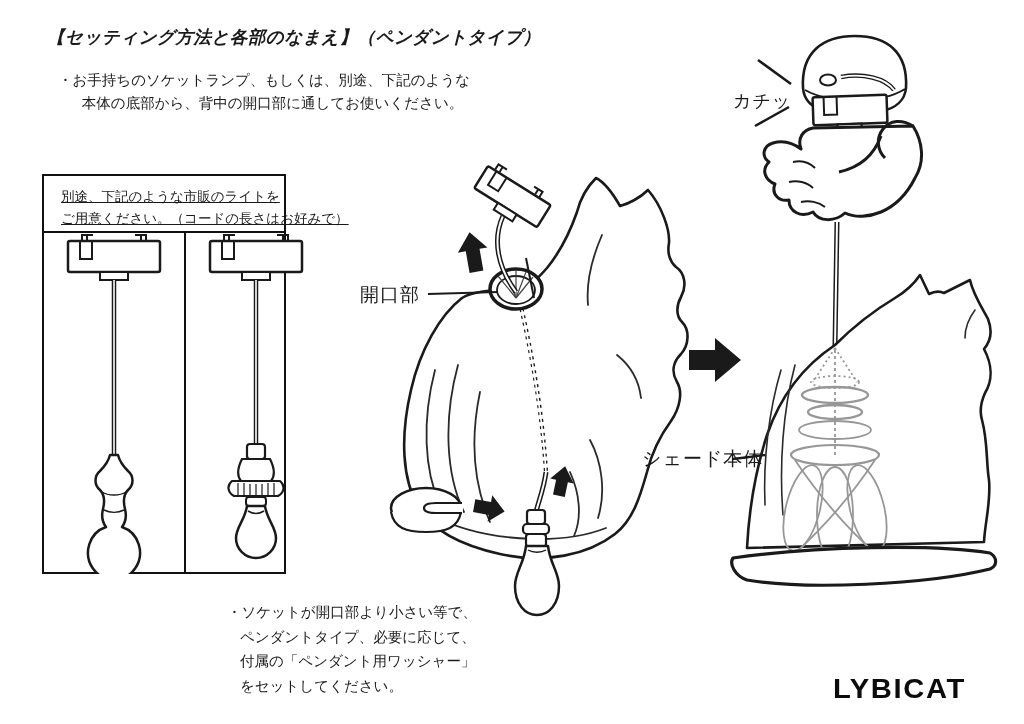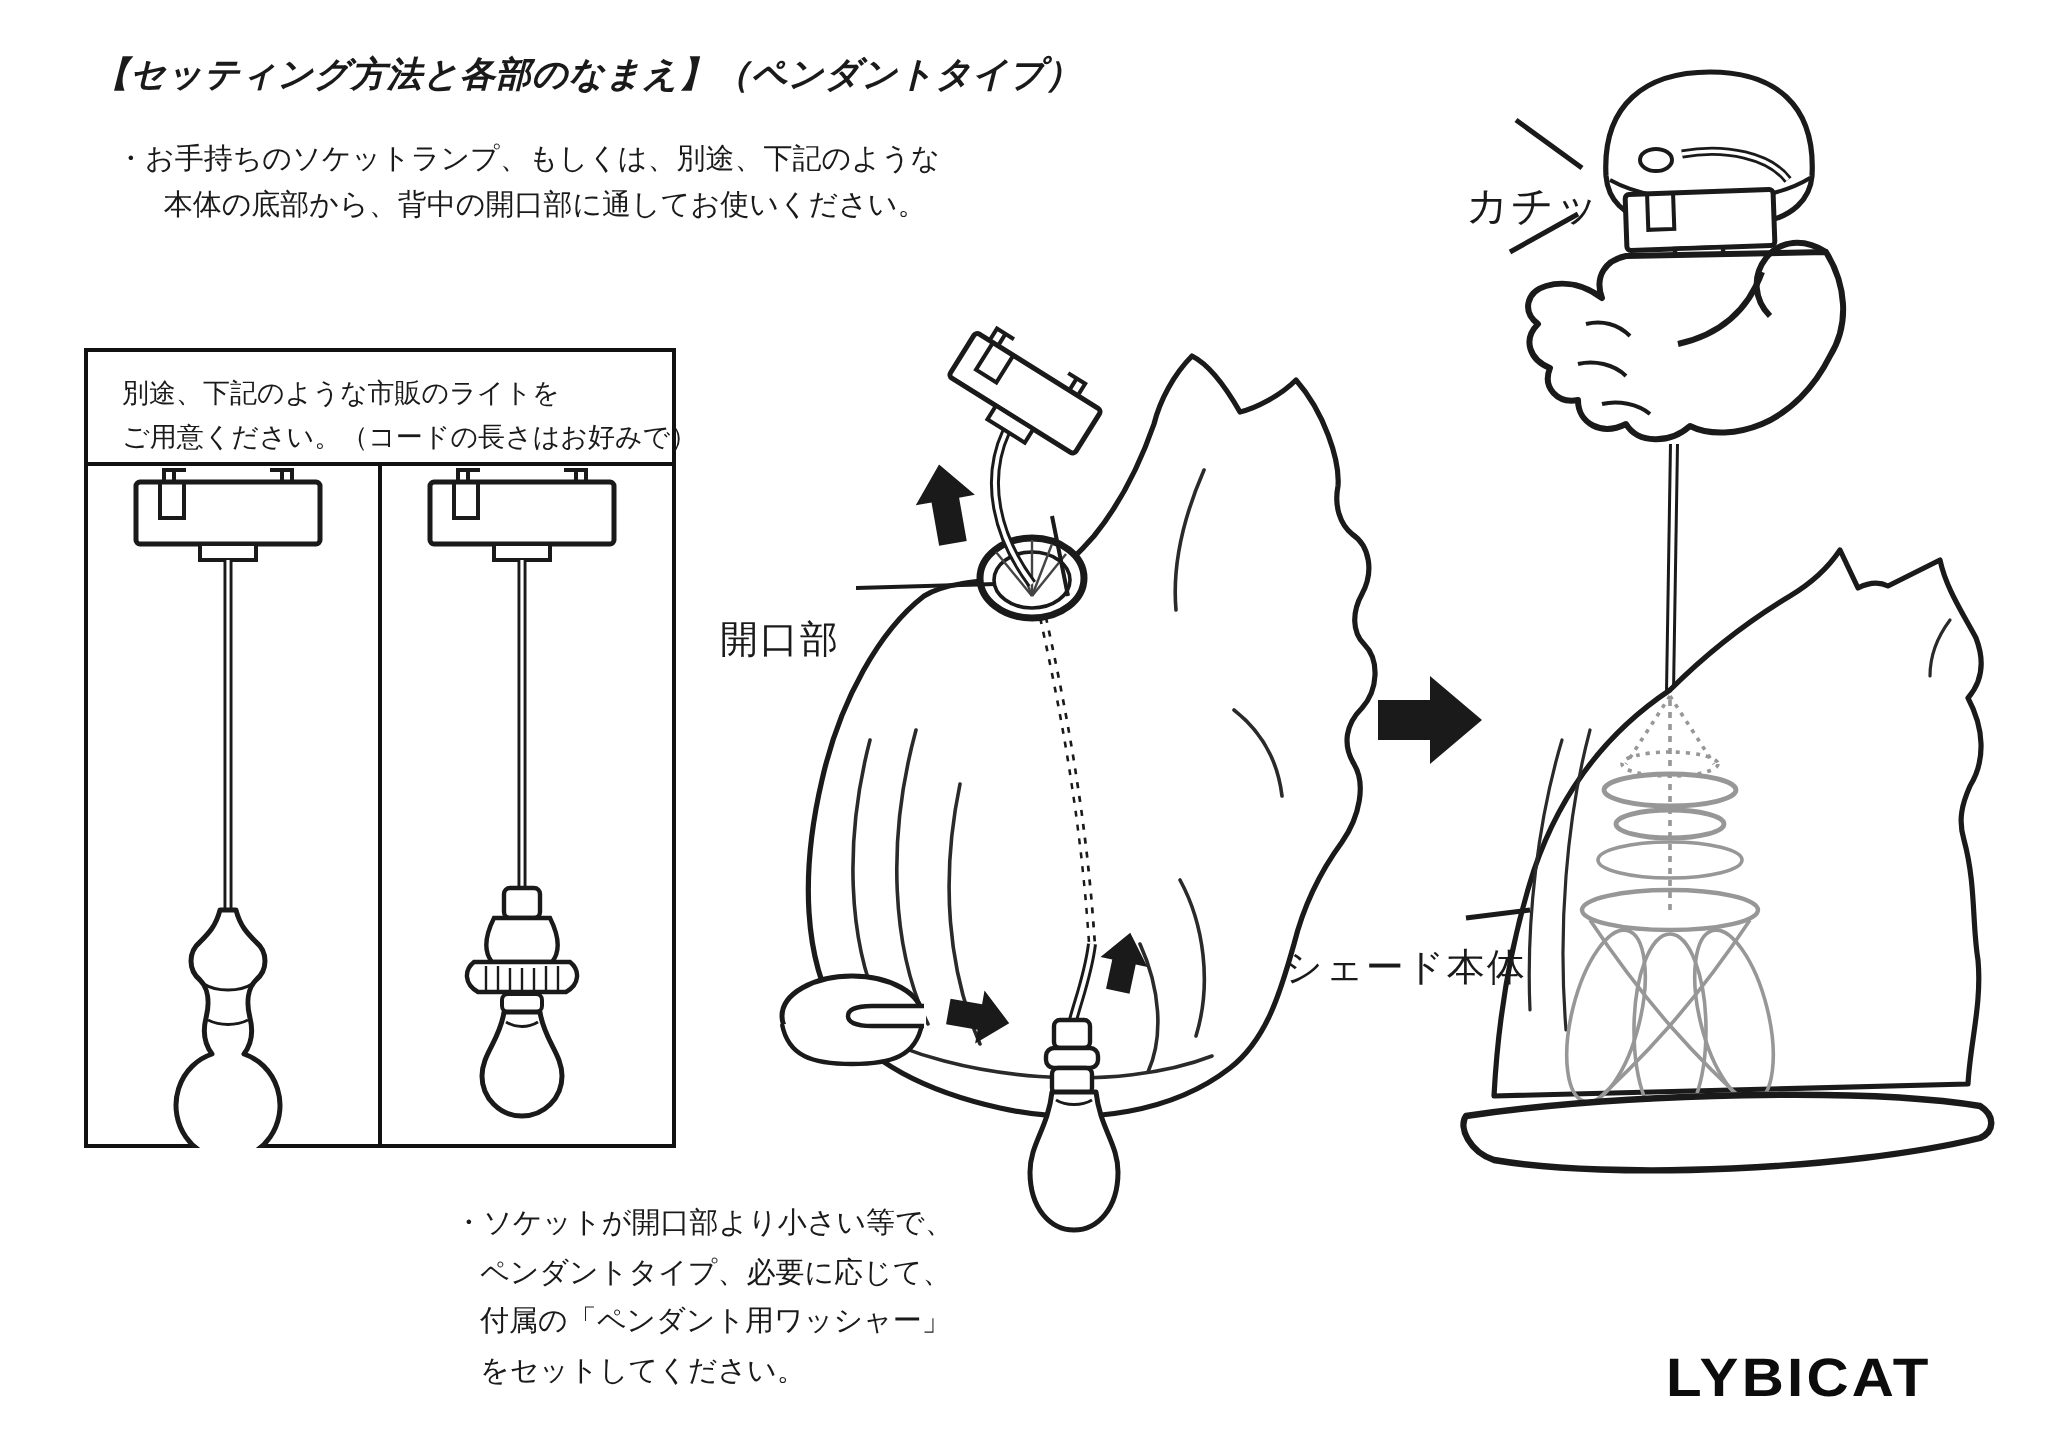--- a/index.html
+++ b/index.html
@@ -7,24 +7,24 @@
     position:relative;width:1024px;height:724px;background:#ffffff;
     font-family:"Liberation Sans","DejaVu Sans",sans-serif;color:#1a1a1a;
     overflow:hidden;margin:0 auto;
   }
   .abs{position:absolute;}
   .title{font-size:17.5px;font-weight:bold;letter-spacing:.5px;white-space:nowrap;font-style:italic;}
   .txt{font-size:14.5px;line-height:23px;white-space:nowrap;text-align:center;}
   .txt .indent{padding-left:17px;}
   .note{font-size:14.5px;line-height:24.5px;white-space:nowrap;}
   .note .indent{padding-left:13px;}
-  .label{font-size:19px;white-space:nowrap;letter-spacing:1px;margin-top:25px;}
-  .label-sm{font-size:21px;white-space:nowrap;letter-spacing:1px;}
+  .label{font-size:19px;white-space:nowrap;letter-spacing:1px;}
+  .label-sm{font-size:18px;white-space:nowrap;letter-spacing:1px;}
   .lightbox{
-    width:296px;height:400px;border:2px solid #111;background:#fff;box-sizing:border-box;
+    width:244px;height:400px;border:2px solid #111;background:#fff;box-sizing:border-box;text-decoration:underline;
   }
   .lightbox-header{
     height:57px;border-bottom:2px solid #111;box-sizing:border-box;
     padding:10px 0 0 17px;font-size:13.5px;line-height:22px;white-space:nowrap;
   }
   .lightbox-body{display:flex;height:341px;}
   .lightbox-cell{flex:1 1 50%;position:relative;}
   .lightbox-cell + .lightbox-cell{border-left:2px solid #111;}
   .logo{
     font-size:27px;font-weight:bold;letter-spacing:1.5px;

